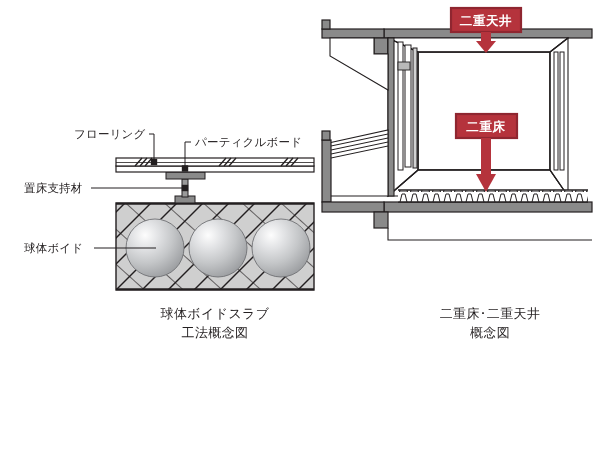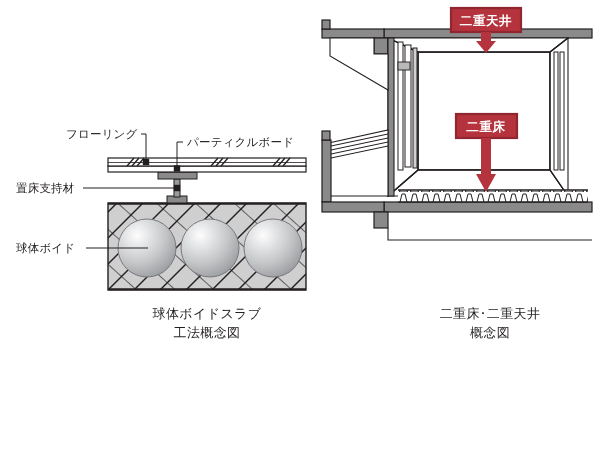--- a/index.html
+++ b/index.html
@@ -20,21 +20,21 @@
     position: absolute;
     left: 0;
     top: 0;
     width: 600px;
     height: 449px;
   }
   .panel {
     position: absolute;
     text-align: center;
   }
-  #left-panel  { left: 8px;   top: 0px; width: 310px; height: 449px; }
+  #left-panel  { left: 16px;   top: 0px; width: 310px; height: 449px; }
   #right-panel { left: 310px; top: 0px; width: 290px; height: 449px; }
 
   svg { display: block; overflow: visible; }
 
   .jp-label {
     font-family: "DejaVu Sans", "Liberation Sans", sans-serif;
     font-size: 11.5px;
     fill: #231f20;
     letter-spacing: 0.2px;
   }

